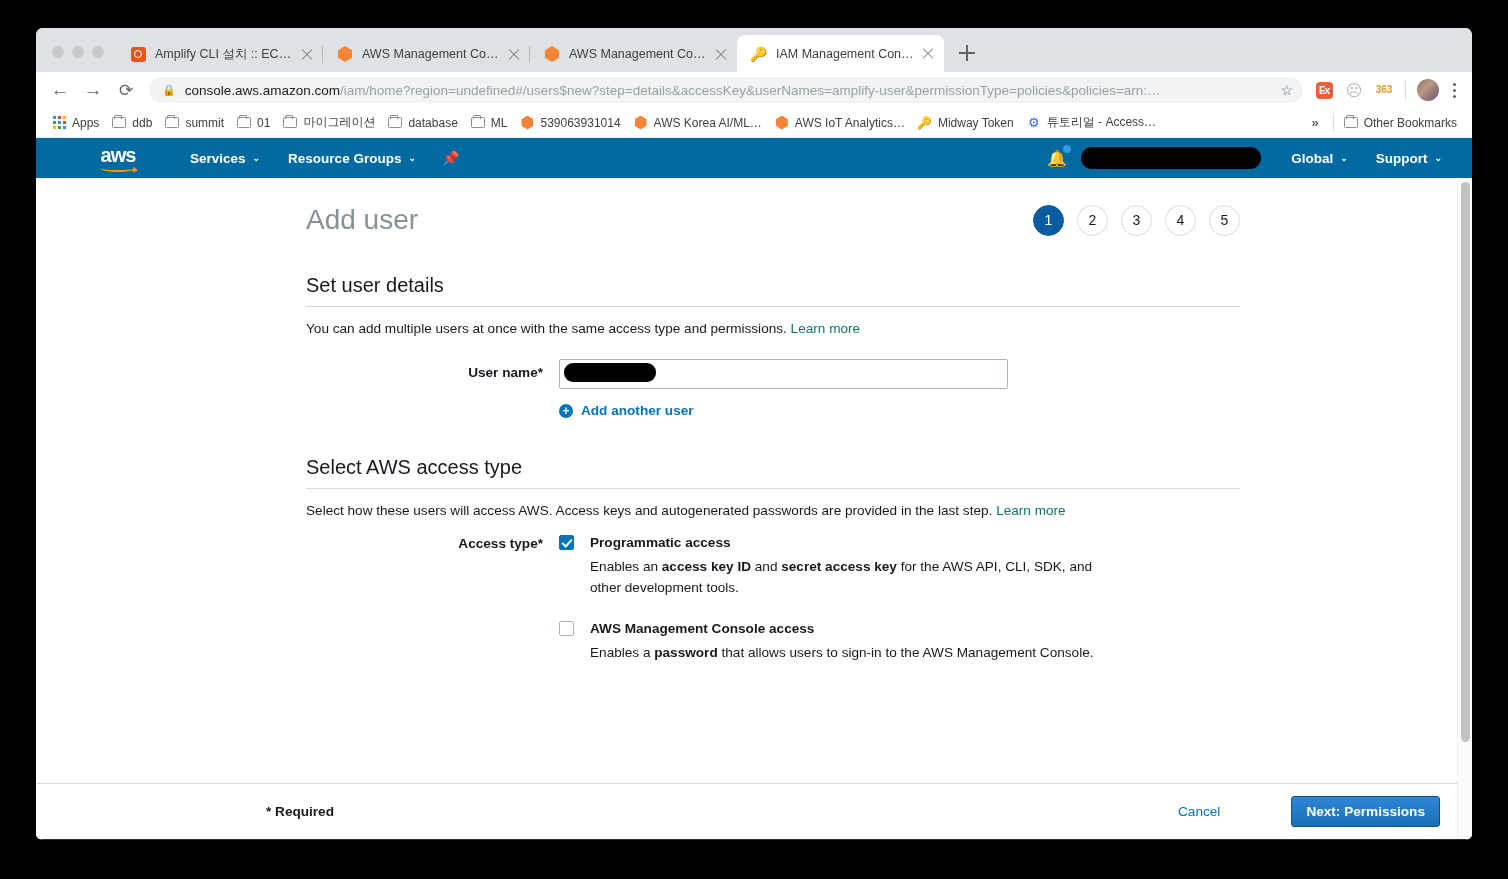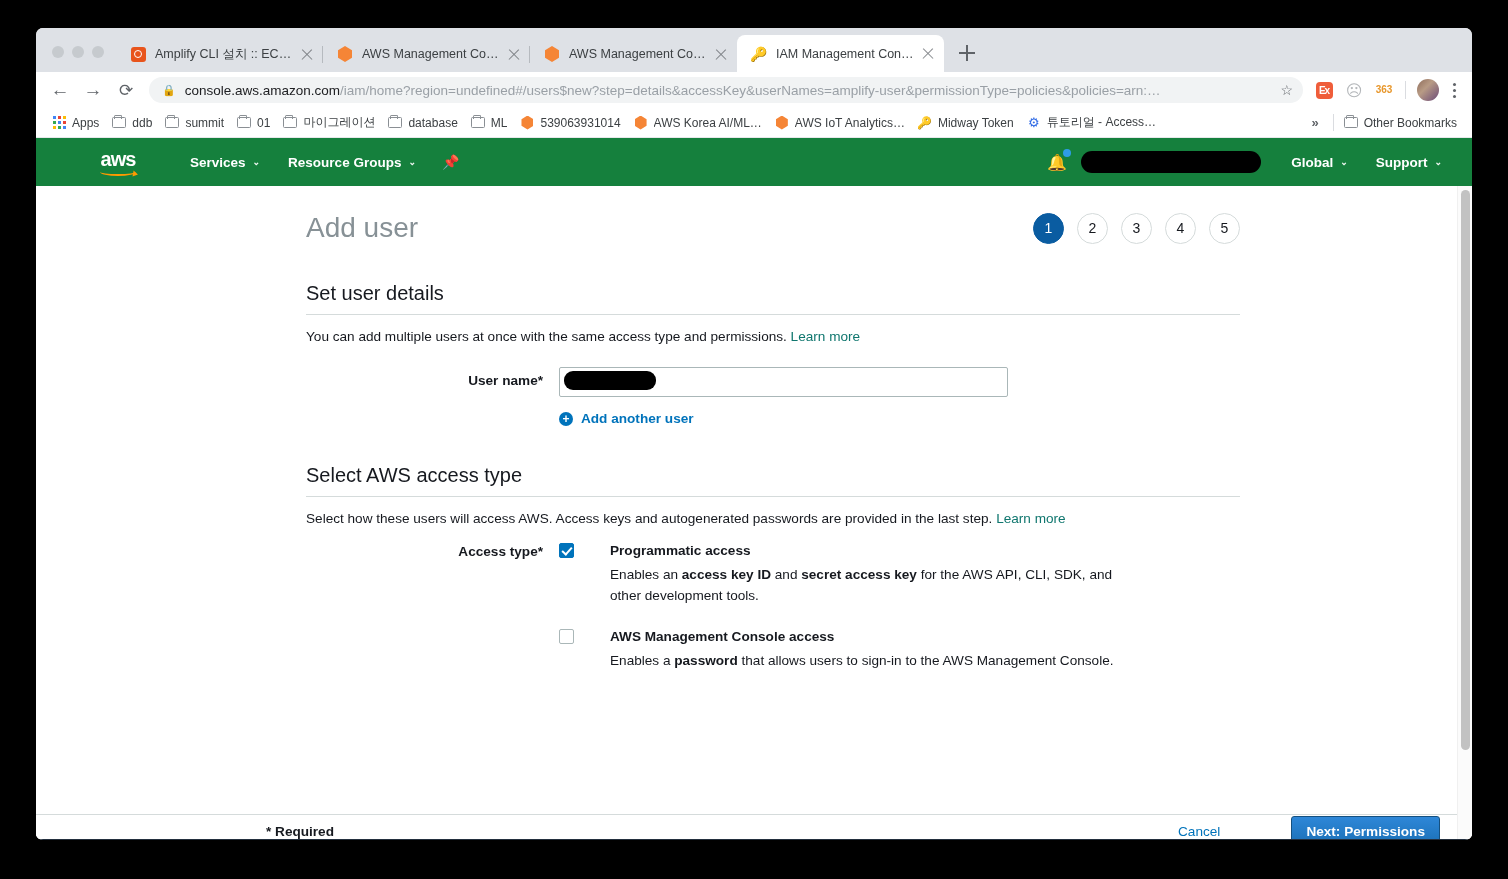--- a/index.html
+++ b/index.html
@@ -204,21 +204,21 @@
   .bmsep { width: 1px; height: 17px; background: #dadce0; margin: 0 4px; }
 
   
   .page {
     position: relative;
     height: calc(812px - 44px - 36px - 31px);
     background: #fff;
     overflow: hidden;
   }
   .awsnav {
-    height: 48px; background: #15803d;
+    height: 40px; background: #0369a1;
     display: flex; align-items: center;
     padding: 0 16px 0 0;
     color: #fff; font-size: 14px;
   }
   .aws-logo {
     width: 60px; margin-left: 52px; margin-right: 28px;
     display: flex; flex-direction: column; align-items: center;
     line-height: 1;
   }
   .aws-logo .wordmark { font-size: 20px; font-weight: bold; letter-spacing: -1px; color: #fff; }
@@ -318,21 +318,21 @@
   .plus-circle {
     width: 14px; height: 14px; border-radius: 50%;
     background: #0073bb; color: #fff;
     display: flex; align-items: center; justify-content: center;
     font-size: 12px; line-height: 1; font-weight: bold;
   }
 
   .checkrow { display: flex; margin-top: 16px; }
   .checkrow .formlabel { line-height: 18px; }
   .checks { flex: 1 1 auto; }
-  .checkitem { display: flex; margin-bottom: 22px; gap: 20px; }
+  .checkitem { display: flex; margin-bottom: 22px; }
   .checkitem:last-child { margin-bottom: 0; }
   .cbox {
     width: 15px; height: 15px; flex: 0 0 15px;
     border: 1px solid #aab7b8; border-radius: 2px; background: #fff;
     margin-right: 8px; margin-top: 1px;
     position: relative;
   }
   .cbox.checked { background: #0073bb; border-color: #0073bb; }
   .cbox.checked::after {
     content: ""; position: absolute; left: 4.3px; top: 1px;
@@ -341,21 +341,21 @@
     transform: rotate(42deg);
   }
   .checktexts { padding-left: 8px; }
   .checktitle { font-size: 13.6px; font-weight: bold; color: #16191f; line-height: 17px; }
   .checkdesc { font-size: 13.6px; color: #16191f; margin-top: 5px; line-height: 21px; max-width: 525px; }
   .checkdesc b { font-weight: bold; }
 
   
   .formfooter {
     position: absolute; left: 0; right: 14px; bottom: 0;
-    height: 33px;
+    height: 56px;
     border-top: 1px solid #d5dbdb;
     display: flex; align-items: center;
     padding: 0 18px 0 230px;
     background: #fff;
   }
   .req { font-size: 13.6px; font-weight: bold; color: #16191f; }
   .footactions { margin-left: auto; display: flex; align-items: center; gap: 20px; }
   .btn-cancel { color: #0073bb; font-size: 13.6px; background: none; border: none; font-family: inherit; }
   .btn-primary {
     background: linear-gradient(to bottom, #2e87d8 0%, #1a6fb5 100%);

